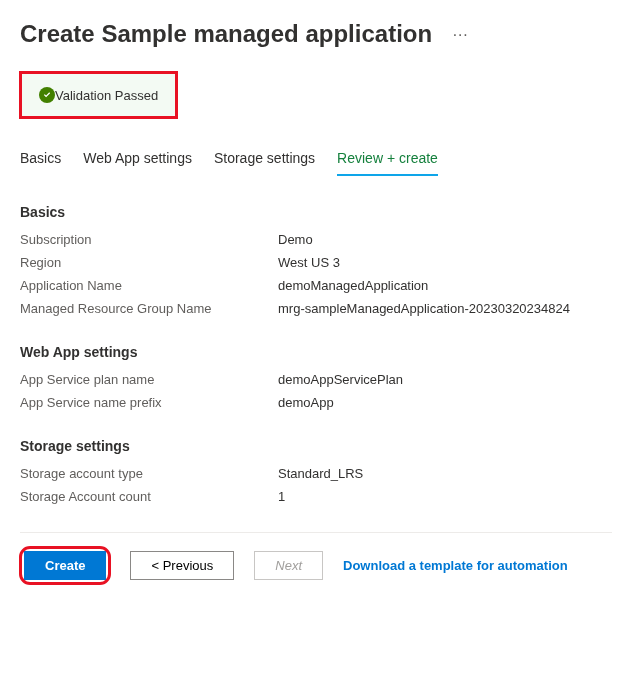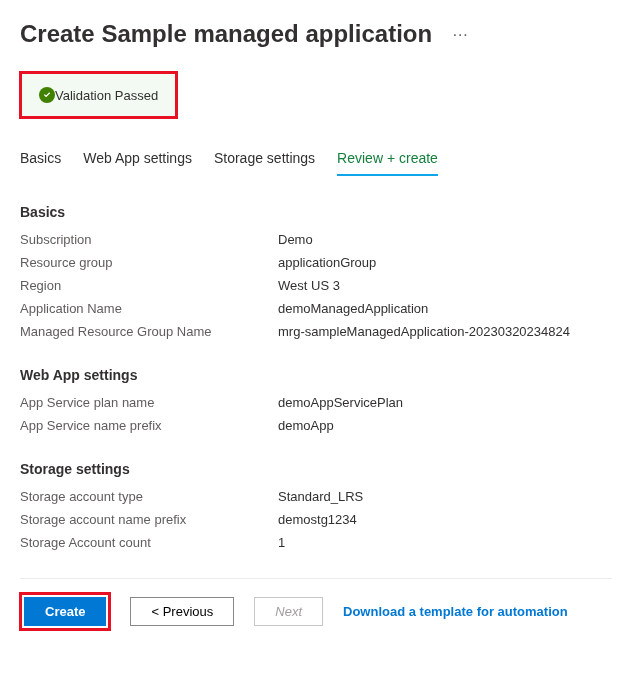--- a/index.html
+++ b/index.html
@@ -42,21 +42,21 @@
     .kv-label { width: 258px; font-size: 13px; color: #605e5c; }
     .kv-value { font-size: 13px; color: #323130; }
     .footer {
       display: flex;
       align-items: center;
       gap: 20px;
       padding-top: 14px;
       border-top: 1px solid #edebe9;
       margin-top: 12px;
     }
-    .create-wrap { padding: 4px; }
+    .create-wrap { padding: 4px; border-radius: 10px; }
     .btn {
       font-size: 13px;
       padding: 6px 20px;
       border: 1px solid #8a8886;
       background: #fff;
       cursor: pointer;
       font-family: inherit;
     }
     .btn-primary {
       background: #0078d4;
@@ -98,24 +98,20 @@
   <div class="tab active">Review + create</div>
 </div>
 
 <div class="section">
   <div class="section-title">Basics</div>
   <div class="kv-row">
     <div class="kv-label">Subscription</div>
     <div class="kv-value">Demo</div>
   </div>
   <div class="kv-row">
-    <div class="kv-label">Resource group</div>
-    <div class="kv-value">applicationGroup</div>
-  </div>
-  <div class="kv-row">
     <div class="kv-label">Region</div>
     <div class="kv-value">West US 3</div>
   </div>
   <div class="kv-row">
     <div class="kv-label">Application Name</div>
     <div class="kv-value">demoManagedApplication</div>
   </div>
   <div class="kv-row">
     <div class="kv-label">Managed Resource Group Name</div>
     <div class="kv-value">mrg-sampleManagedApplication-20230320234824</div>
@@ -134,24 +130,20 @@
   </div>
 </div>
 
 <div class="section">
   <div class="section-title">Storage settings</div>
   <div class="kv-row">
     <div class="kv-label">Storage account type</div>
     <div class="kv-value">Standard_LRS</div>
   </div>
   <div class="kv-row">
-    <div class="kv-label">Storage account name prefix</div>
-    <div class="kv-value">demostg1234</div>
-  </div>
-  <div class="kv-row">
     <div class="kv-label">Storage Account count</div>
     <div class="kv-value">1</div>
   </div>
 </div>
 
 <div class="footer">
   <span class="create-wrap highlight-red">
     <button class="btn btn-primary">Create</button>
   </span>
   <button class="btn">&lt; Previous</button>

